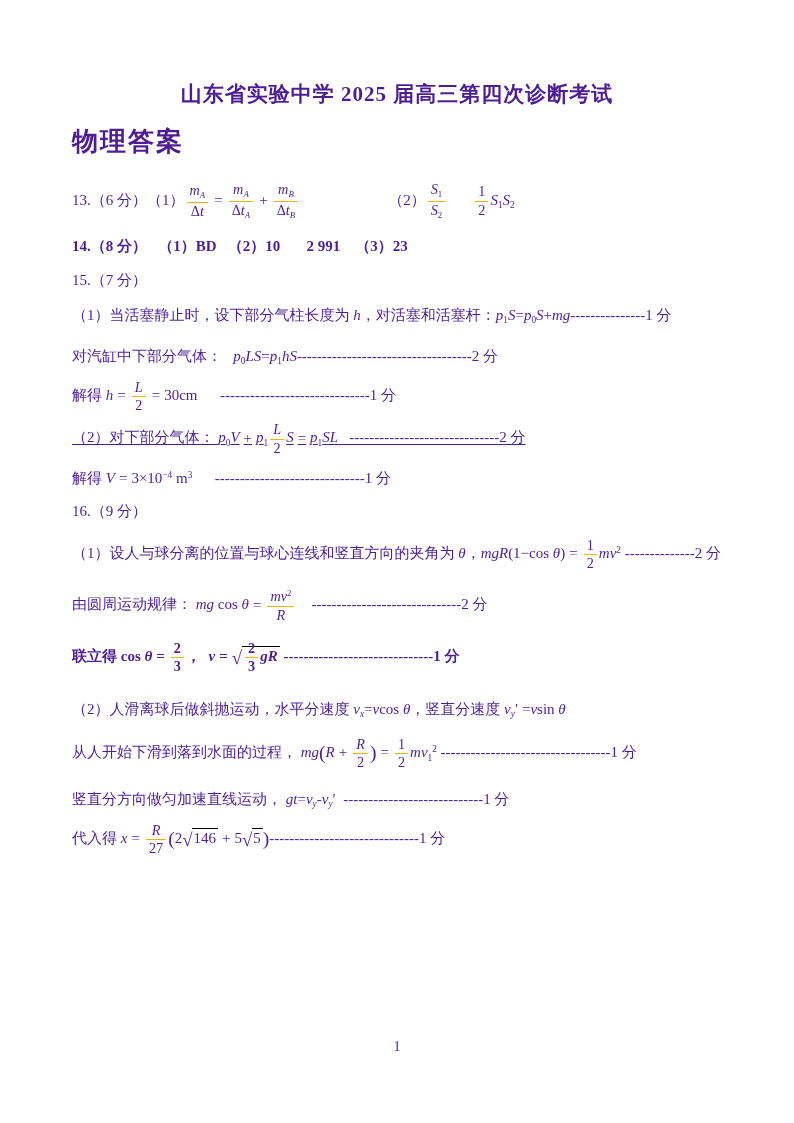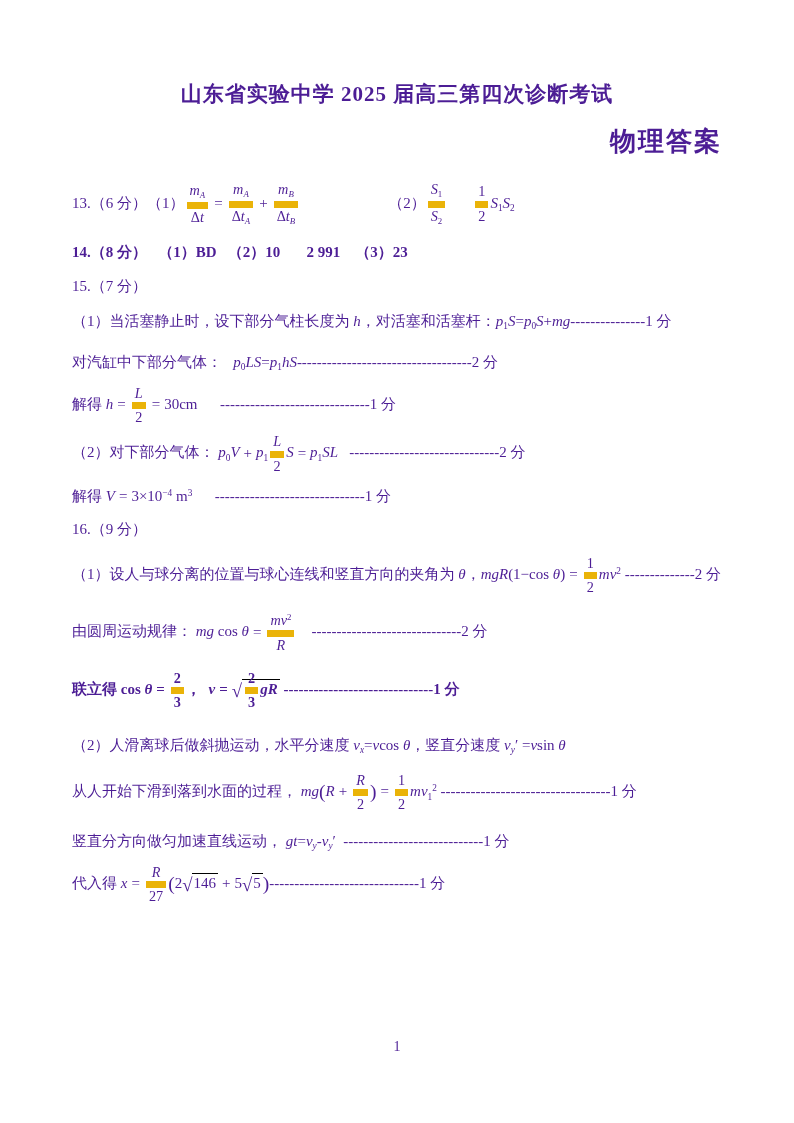--- a/index.html
+++ b/index.html
@@ -16,21 +16,21 @@
     padding:78px 72px 0 72px;
   }
   .doc-title {
     text-align:center;
     font-size:21px;
     font-weight:bold;
     letter-spacing:1px;
     line-height:1.2;
   }
   .doc-subtitle {
-    text-align:right;
+    text-align:left;
     font-size:26px;
     font-weight:bold;
     font-family:Liberation Mono, monospace;
     margin-top:17px;
     letter-spacing:2px;
   }
   .ln {
     white-space:pre-wrap;
     line-height:1.35;
   }
@@ -39,21 +39,21 @@
   sub { vertical-align:-0.35em; }
   sup { vertical-align:0.55em; }
   .fr {
     display:inline-block;
     vertical-align:middle;
     text-align:center;
     font-size:0.95em;
     line-height:1.08;
     margin:0 2px;
   }
-  .fr .t { display:block; border-bottom:7px solid #eab308; padding:0 3px 1px 3px; }
+  .fr .t { display:block; border-bottom:1px solid #eab308; padding:0 3px 1px 3px; }
   .fr .b { display:block; padding:1px 3px 0 3px; }
   .op { padding:0 4px; }
   .sqrt { display:inline-block; vertical-align:middle; white-space:nowrap; }
   .sqrt .rx { font-size:1.25em; vertical-align:middle; }
   .sqrt .sqt { border-top:1px solid #000; padding:1px 2px 0 1px; }
   .big { font-size:1.3em; vertical-align:-0.1em; }
   .sp90 { display:inline-block; width:88px; }
   .sp28 { display:inline-block; width:26px; }
   .footer-pagenum {
     position:absolute;
@@ -73,21 +73,21 @@
 
 
   <div class="ln" style="margin-top:23px;">13.（6 分）（1）<span class="fr"><span class="t"><i>m</i><sub><i>A</i></sub></span><span class="b">Δ<i>t</i></span></span><span class="op">=</span><span class="fr"><span class="t"><i>m</i><sub><i>A</i></sub></span><span class="b">Δ<i>t</i><sub><i>A</i></sub></span></span><span class="op">+</span><span class="fr"><span class="t"><i>m</i><sub><i>B</i></sub></span><span class="b">Δ<i>t</i><sub><i>B</i></sub></span></span><span class="sp90"></span>（2）<span class="fr"><span class="t"><i>S</i><sub>1</sub></span><span class="b"><i>S</i><sub>2</sub></span></span><span class="sp28"></span><span class="fr"><span class="t">1</span><span class="b">2</span></span><i>S</i><sub>1</sub><i>S</i><sub>2</sub></div>
 
   <div class="ln" style="margin-top:16px;font-weight:bold;">14.（8 分）   （1）BD   （2）10       2 991    （3）23</div>
 
   <div class="ln" style="margin-top:13px;">15.（7 分）</div>
   <div class="ln" style="margin-top:15px;">（1）当活塞静止时，设下部分气柱长度为 <i>h</i>，对活塞和活塞杆：<i>p</i><sub>1</sub><i>S</i>=<i>p</i><sub>0</sub><i>S</i>+<i>mg</i>---------------1 分</div>
   <div class="ln" style="margin-top:19px;">对汽缸中下部分气体：   <i>p</i><sub>0</sub><i>LS</i>=<i>p</i><sub>1</sub><i>hS</i>-----------------------------------2 分</div>
   <div class="ln" style="margin-top:12px;">解得 <i>h</i><span class="op">=</span><span class="fr"><span class="t"><i>L</i></span><span class="b">2</span></span><span class="op">=</span>30cm      ------------------------------1 分</div>
-  <div class="ln" style="margin-top:9px;">（2）对下部分气体： <i>p</i><sub>0</sub><i>V</i><span class="op">+</span><i>p</i><sub>1</sub><span class="fr"><span class="t"><i>L</i></span><span class="b">2</span></span><i>S</i><span class="op">=</span><i>p</i><sub>1</sub><i>SL</i>   ------------------------------2 分</div>
+  <div class="ln" style="margin-top:9px;text-decoration:underline;">（2）对下部分气体： <i>p</i><sub>0</sub><i>V</i><span class="op">+</span><i>p</i><sub>1</sub><span class="fr"><span class="t"><i>L</i></span><span class="b">2</span></span><i>S</i><span class="op">=</span><i>p</i><sub>1</sub><i>SL</i>   ------------------------------2 分</div>
   <div class="ln" style="margin-top:12px;">解得 <i>V</i><span class="op">=</span>3×10<sup>−4</sup> m<sup>3</sup>      ------------------------------1 分</div>
 
   <div class="ln" style="margin-top:13px;">16.（9 分）</div>
   <div class="ln" style="margin-top:16px;">（1）设人与球分离的位置与球心连线和竖直方向的夹角为 <i>θ</i>，<i>mgR</i>(1−cos <i>θ</i>)<span class="op">=</span><span class="fr"><span class="t">1</span><span class="b">2</span></span><i>mv</i><sup>2</sup> --------------2 分</div>
   <div class="ln" style="margin-top:18px;">由圆周运动规律： <i>mg</i> cos <i>θ</i><span class="op">=</span><span class="fr"><span class="t"><i>mv</i><sup>2</sup></span><span class="b"><i>R</i></span></span>    ------------------------------2 分</div>
   <div class="ln" style="margin-top:18px;font-weight:bold;">联立得 cos <i>θ</i><span class="op">=</span><span class="fr"><span class="t">2</span><span class="b">3</span></span>，  <i>v</i><span class="op">=</span><span class="sqrt"><span class="rx">√</span><span class="sqt"><span class="fr"><span class="t">2</span><span class="b">3</span></span><i>gR</i></span></span> ------------------------------1 分</div>
   <div class="ln" style="margin-top:24px;">（2）人滑离球后做斜抛运动，水平分速度 <i>v<sub>x</sub></i>=<i>v</i>cos <i>θ</i>，竖直分速度 <i>v<sub>y</sub></i>′ =<i>v</i>sin <i>θ</i></div>
   <div class="ln" style="margin-top:16px;">从人开始下滑到落到水面的过程， <i>mg</i><span class="big">(</span><i>R</i><span class="op">+</span><span class="fr"><span class="t"><i>R</i></span><span class="b">2</span></span><span class="big">)</span><span class="op">=</span><span class="fr"><span class="t">1</span><span class="b">2</span></span><i>mv</i><sub>1</sub><sup>2</sup> ----------------------------------1 分</div>
   <div class="ln" style="margin-top:19px;">竖直分方向做匀加速直线运动， <i>gt</i>=<i>v<sub>y</sub></i>-<i>v<sub>y</sub></i>′  ----------------------------1 分</div>
   <div class="ln" style="margin-top:12px;">代入得 <i>x</i><span class="op">=</span><span class="fr"><span class="t"><i>R</i></span><span class="b">27</span></span><span class="big">(</span>2<span class="sqrt"><span class="rx">√</span><span class="sqt">146</span></span><span class="op">+</span>5<span class="sqrt"><span class="rx">√</span><span class="sqt">5</span></span><span class="big">)</span>------------------------------1 分</div>

